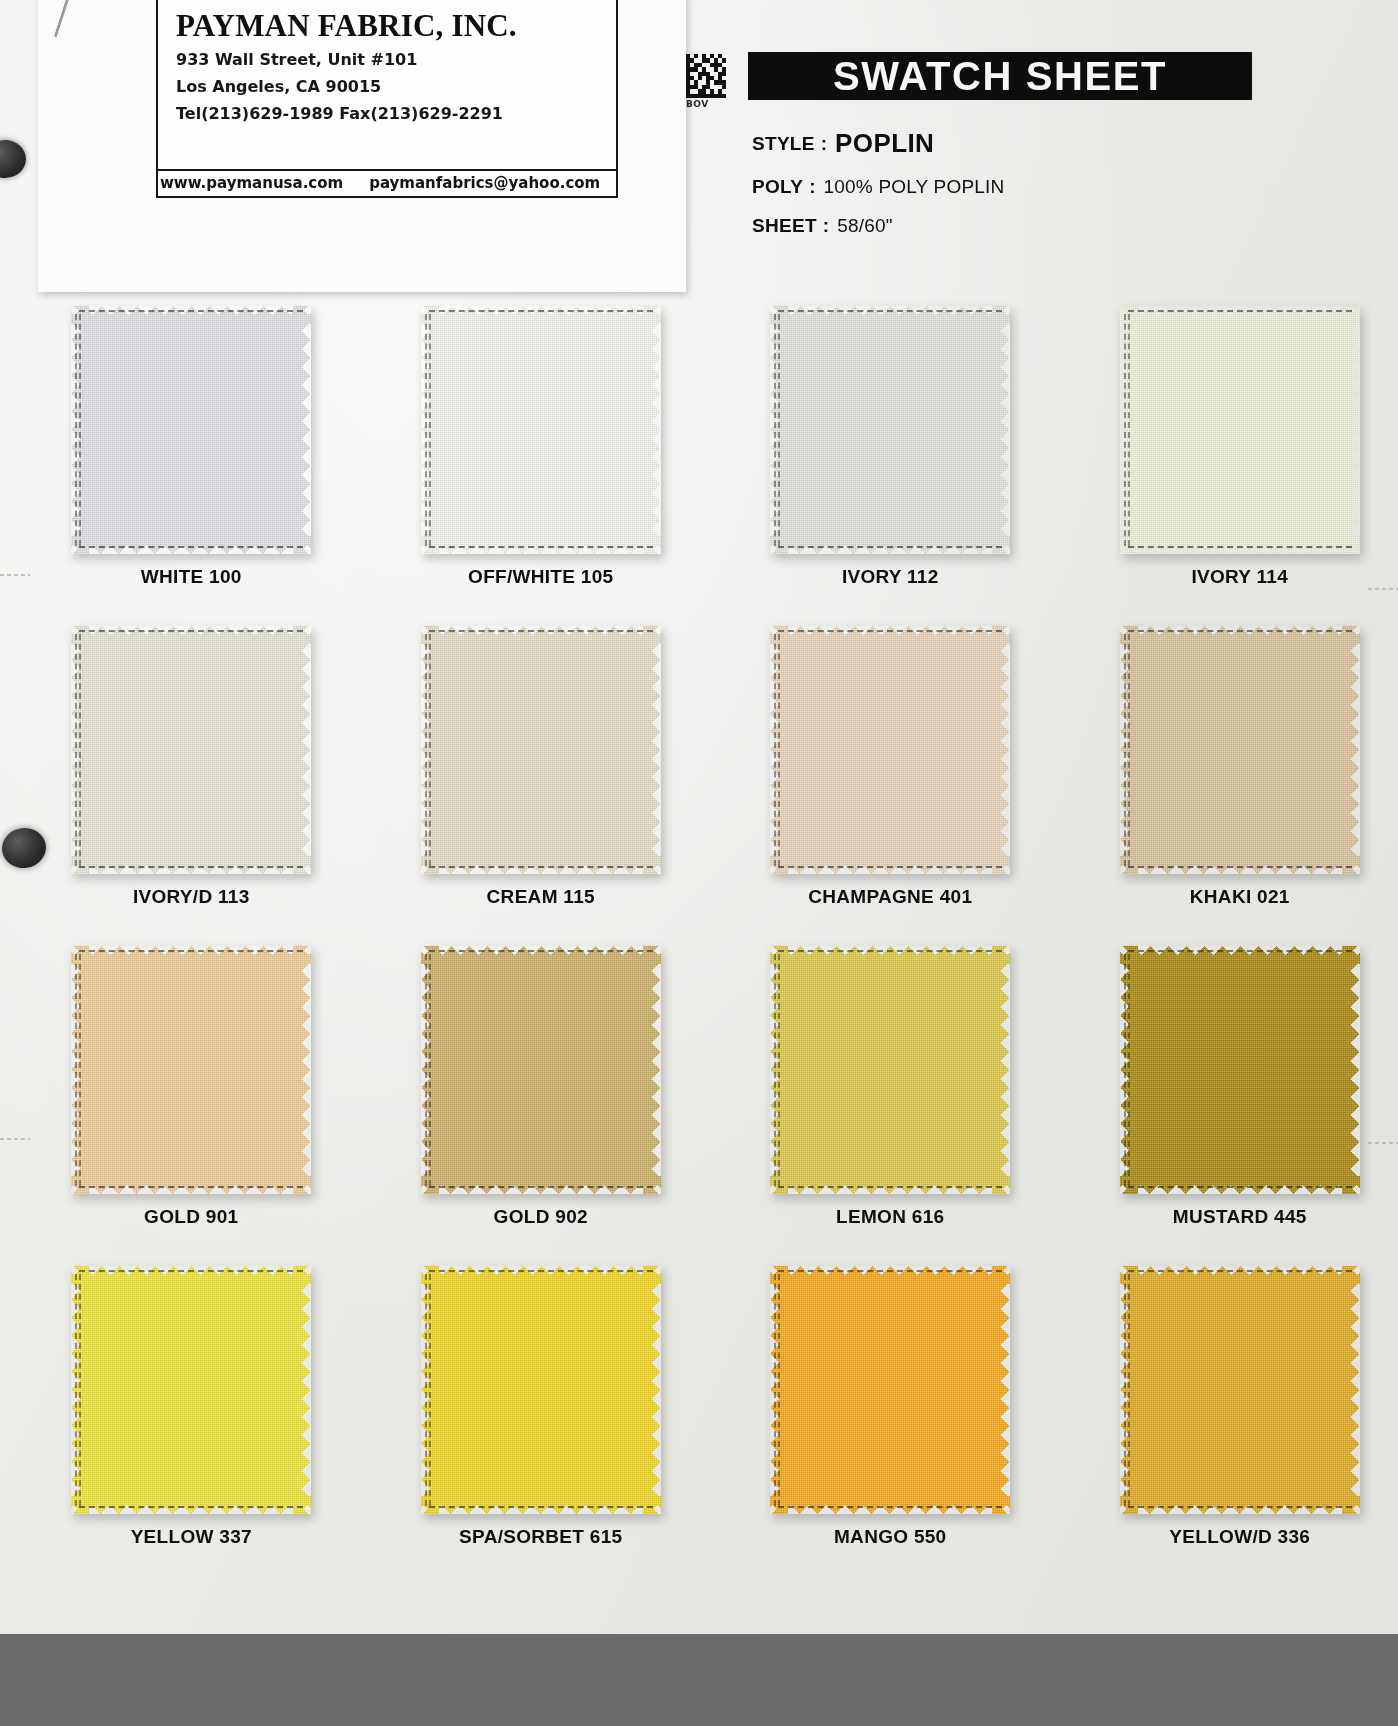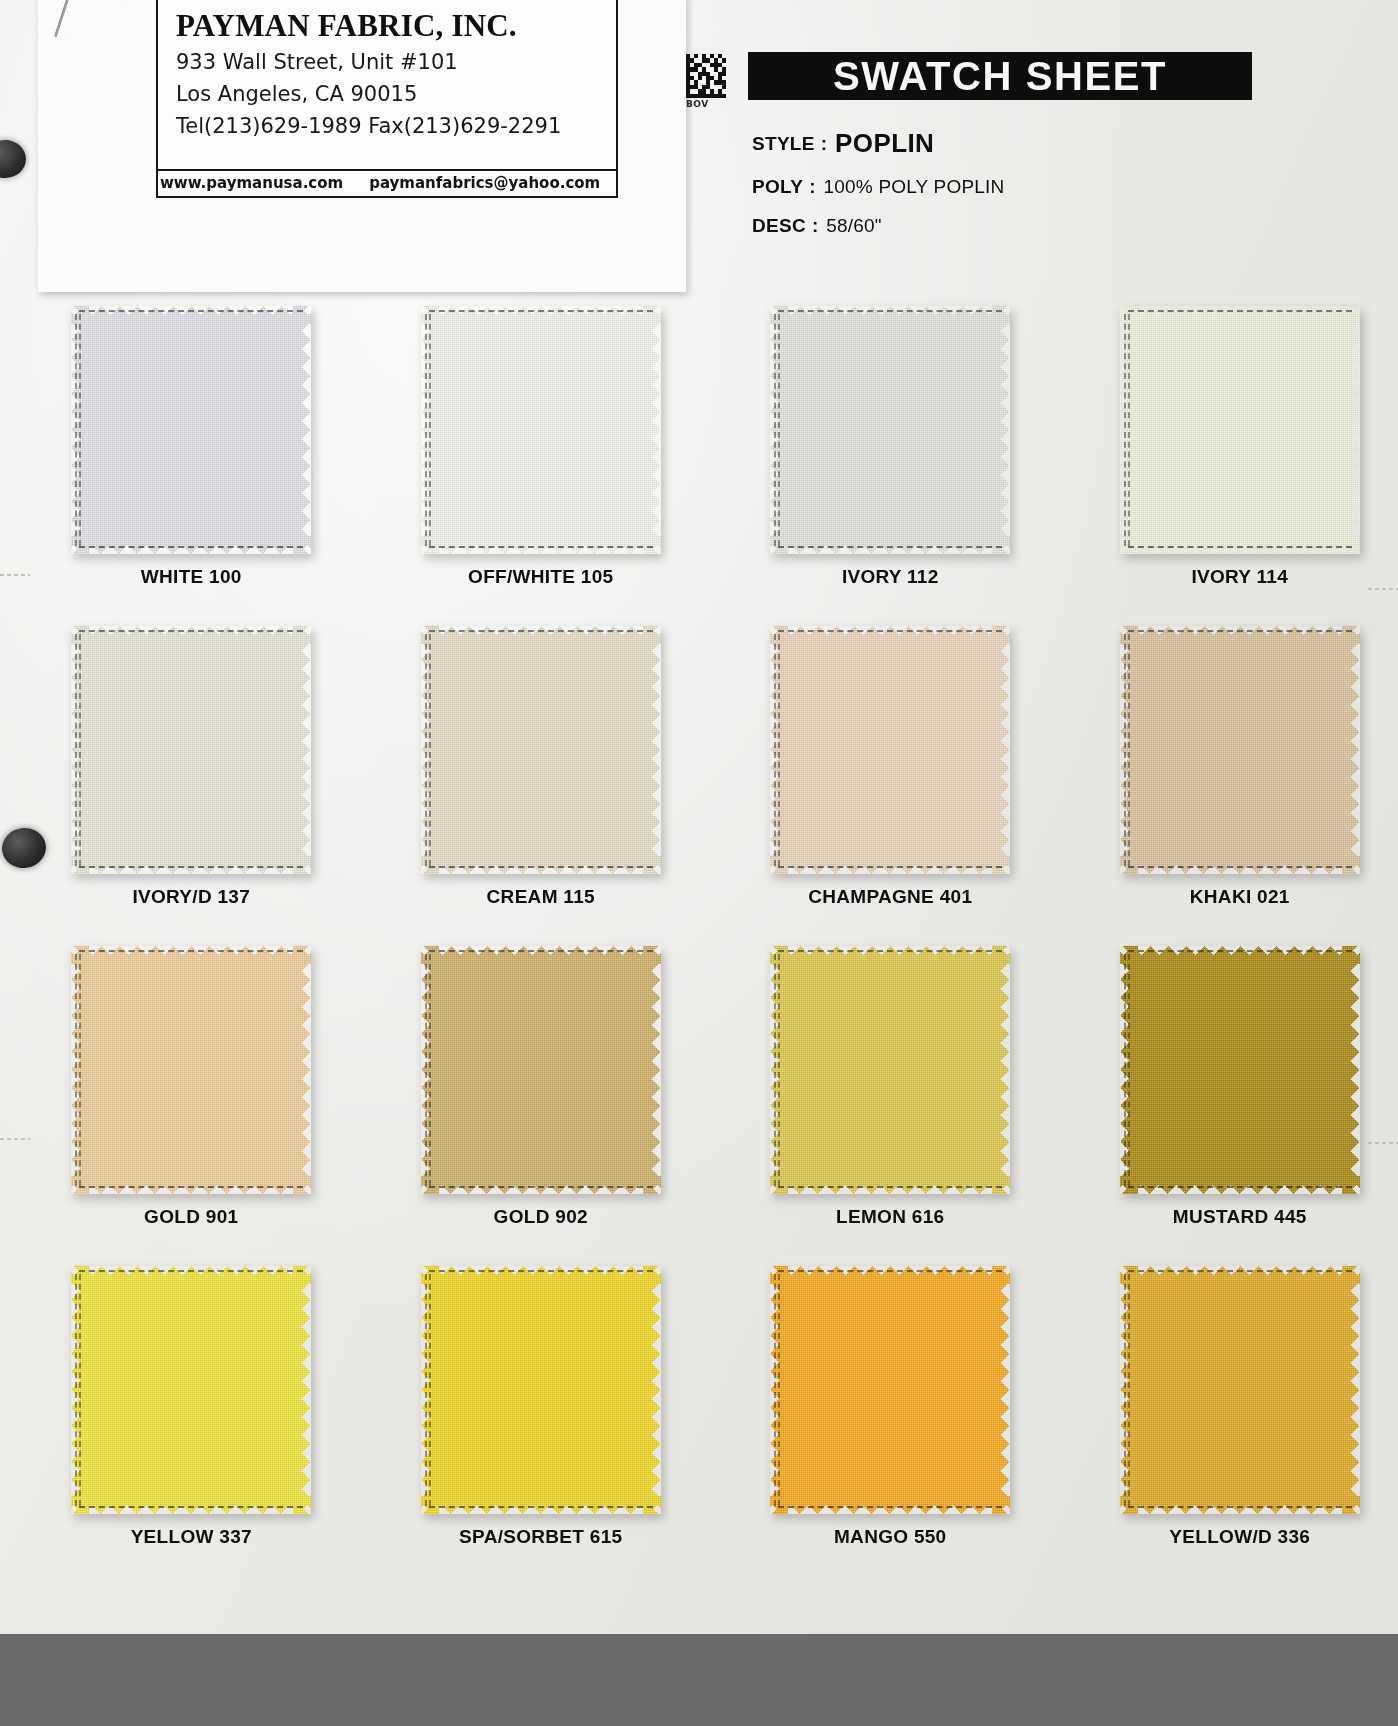--- a/index.html
+++ b/index.html
@@ -67,22 +67,22 @@
     font-family: "Liberation Serif", serif;
     font-size: 31px;
     font-weight: 700;
     letter-spacing: 0.2px;
     color: #101012;
     margin: 4px 0 6px 2px;
     white-space: nowrap;
   }
   .addr-line {
     font-family: "DejaVu Sans", sans-serif;
-    font-size: 21px;
-    font-weight: 400;
+    font-size: 16px;
+    font-weight: 700;
     color: #17171a;
     margin: 0 0 8px 2px;
     white-space: nowrap;
   }
   .addr-foot {
     position: absolute;
     left: 0; right: 0; bottom: 2px;
     border-top: 2px solid #15161a;
     padding: 3px 0 2px 2px;
     display: flex;
@@ -324,21 +324,21 @@
     <span class="spec-val-big">POPLIN</span>
   </div>
 
   <div class="spec spec-desc">
     <span class="spec-key">POLY</span>
     <span class="spec-colon">:</span>
     <span class="spec-val">100% POLY POPLIN</span>
   </div>
 
   <div class="spec spec-width">
-    <span class="spec-key">DESC</span>
+    <span class="spec-key">SHEET</span>
     <span class="spec-colon">:</span>
     <span class="spec-val">58/60"</span>
   </div>
 
   <div class="grid" id="swatch-grid">
       <div class="cellwrap">
         <div class="swatch">
           <div class="cloth" style="background-color: rgb(223, 224, 229);"></div>
           <div class="tape top"></div>
           <div class="tape bot"></div>
@@ -378,21 +378,21 @@
         <div class="swlabel">IVORY 114</div>
       </div>
       <div class="cellwrap">
         <div class="swatch">
           <div class="cloth" style="background-color: rgb(229, 228, 212);"></div>
           <div class="tape top"></div>
           <div class="tape bot"></div>
           <div class="tape lft"></div>
           <div class="tape rgt"></div>
         </div>
-        <div class="swlabel">IVORY/D 137</div>
+        <div class="swlabel">IVORY/D 113</div>
       </div>
       <div class="cellwrap">
         <div class="swatch">
           <div class="cloth" style="background-color: rgb(228, 220, 196);"></div>
           <div class="tape top"></div>
           <div class="tape bot"></div>
           <div class="tape lft"></div>
           <div class="tape rgt"></div>
         </div>
         <div class="swlabel">CREAM 115</div>

